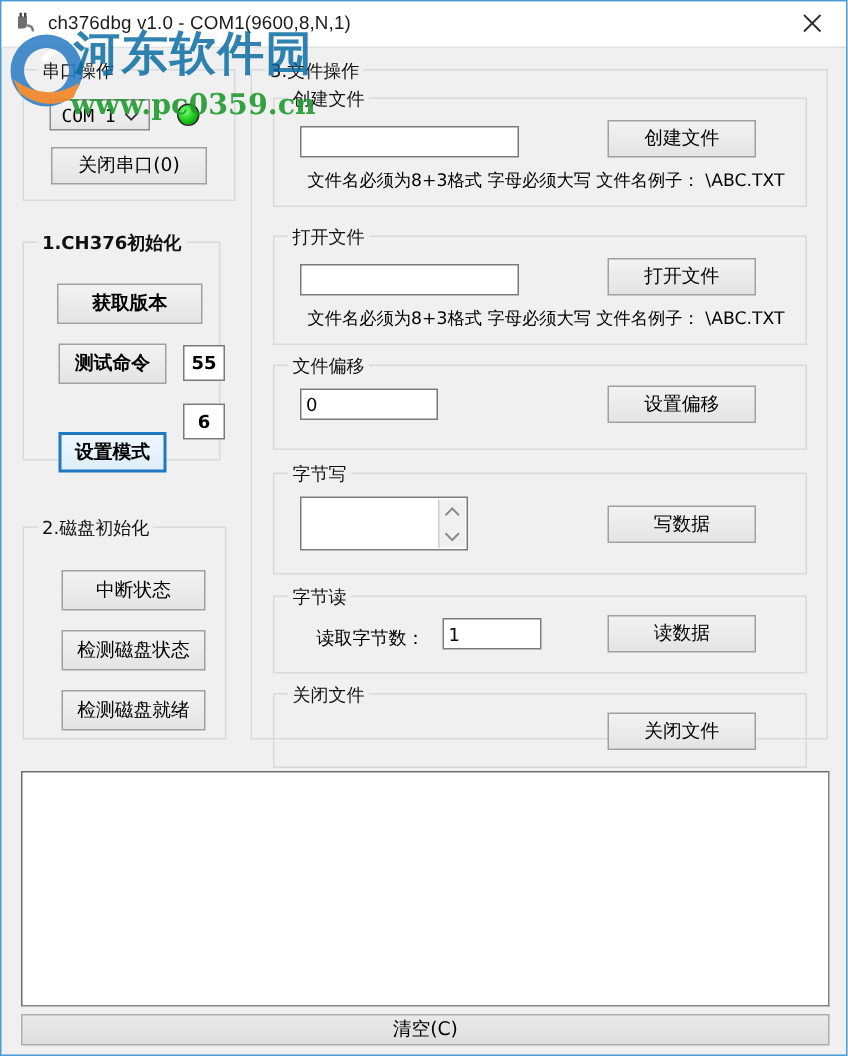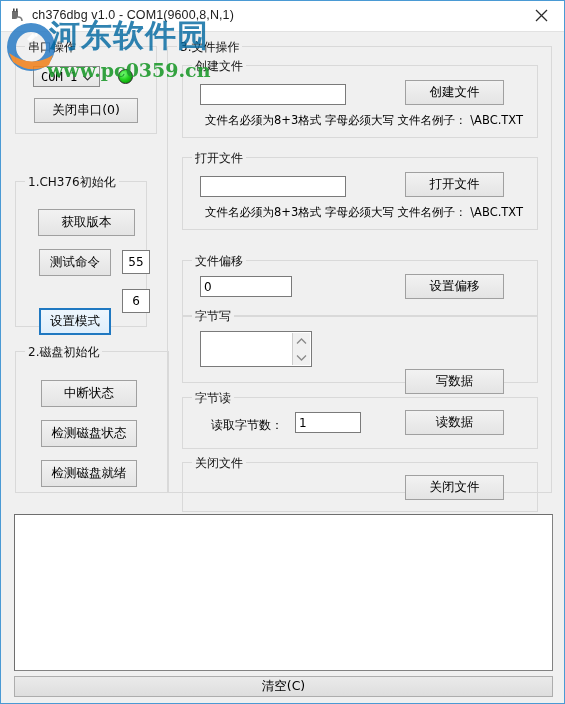--- a/index.html
+++ b/index.html
@@ -278,33 +278,33 @@
             <path d="M0.5 0.8 L4.5 4.8 L8.5 0.8" stroke="#333" stroke-width="1.2" fill="none"></path>
           </svg>
       </span>
     </div>
 
     <div class="led" style="left:102px; top:22px;"></div>
 
     <div class="btn" style="left:18px; top:51px; width:104px; height:25px;">关闭串口(0)</div>
   </div>
 
-  <div class="group" style="left:14px; top:180px; width:132px; height:146px;">
+  <div class="group" style="left:14px; top:160px; width:132px; height:146px;font-weight:bold;">
     <div class="g-title">1.CH376初始化</div>
 
     <div class="btn" style="left:23px; top:67px; width:72px; height:27px;">测试命令</div>
 
     <div class="btn" style="left:22px; top:27px; width:97px; height:27px;">获取版本</div>
     <div class="tbox center" style="left:106px; top:68px; width:28px; height:24px;">55</div>
 
     <div class="btn focused" style="left:23px; top:106px; width:72px; height:27px;margin-top:20px;">设置模式</div>
     <div class="tbox center" style="left:106px; top:107px; width:28px; height:24px;">6</div>
   </div>
 
-  <div class="group" style="left:14px; top:350px; width:154px; height:142px;">
+  <div class="group" style="left:14px; top:350px; width:136px; height:142px;">
     <div class="g-title">2.磁盘初始化</div>
 
     <div class="btn" style="left:25px; top:28px; width:96px; height:27px;">中断状态</div>
     <div class="btn" style="left:25px; top:68px; width:96px; height:27px;">检测磁盘状态</div>
     <div class="btn" style="left:25px; top:108px; width:96px; height:27px;">检测磁盘就绪</div>
   </div>
 
   <div class="group" style="left:166px; top:45px; width:385px; height:447px;">
     <div class="g-title">3.文件操作</div>
 
@@ -315,39 +315,39 @@
       <div class="hint" style="left:22px; top:47px;">文件名必须为8+3格式 字母必须大写 文件名例子： \ABC.TXT</div>
     </div>
 
     <div class="group" style="left:14px; top:110px; width:356px; height:73px;">
       <div class="g-title">打开文件</div>
       <div class="tbox" style="left:17px; top:18px; width:146px; height:21px;" placeholder=""></div>
       <div class="btn" style="left:222px; top:14px; width:99px; height:25px;">打开文件</div>
       <div class="hint" style="left:22px; top:47px;">文件名必须为8+3格式 字母必须大写 文件名例子： \ABC.TXT</div>
     </div>
 
-    <div class="group" style="left:14px; top:213px; width:356px; height:57px;">
+    <div class="group" style="left:14px; top:196px; width:356px; height:57px;">
       <div class="g-title">文件偏移</div>
       <div class="tbox" style="left:17px; top:15px; width:92px; height:21px;">0</div>
       <div class="btn" style="left:222px; top:13px; width:99px; height:25px;">设置偏移</div>
     </div>
 
     <div class="group" style="left:14px; top:268px; width:356px; height:68px;">
       <div class="g-title">字节写</div>
       <div class="tbox" style="left:17px; top:15px; width:112px; height:36px; align-items:flex-start; padding-top:2px;">
         <div class="spin">
           <svg width="11" height="7" viewBox="0 0 11 7">
               <path d="M1 5.5 L5.5 1 L10 5.5" stroke="#8a8a8a" stroke-width="1.3" fill="none"></path>
             </svg>
           <svg width="11" height="7" viewBox="0 0 11 7">
               <path d="M1 1.5 L5.5 6 L10 1.5" stroke="#8a8a8a" stroke-width="1.3" fill="none"></path>
             </svg>
         </div>
       </div>
-      <div class="btn" style="left:222px; top:21px; width:99px; height:25px;margin-top:32px;">写数据</div>
+      <div class="btn" style="left:222px; top:21px; width:99px; height:25px;">写数据</div>
     </div>
 
     <div class="group" style="left:14px; top:350px; width:356px; height:52px;">
       <div class="g-title">字节读</div>
       <div class="lbl" style="left:28px; top:19px;">读取字节数：</div>
       <div class="tbox" style="left:112px; top:14px; width:66px; height:21px;">1</div>
       <div class="btn" style="left:222px; top:12px; width:99px; height:25px;">读数据</div>
     </div>
 
     <div class="group" style="left:14px; top:415px; width:356px; height:50px;">

